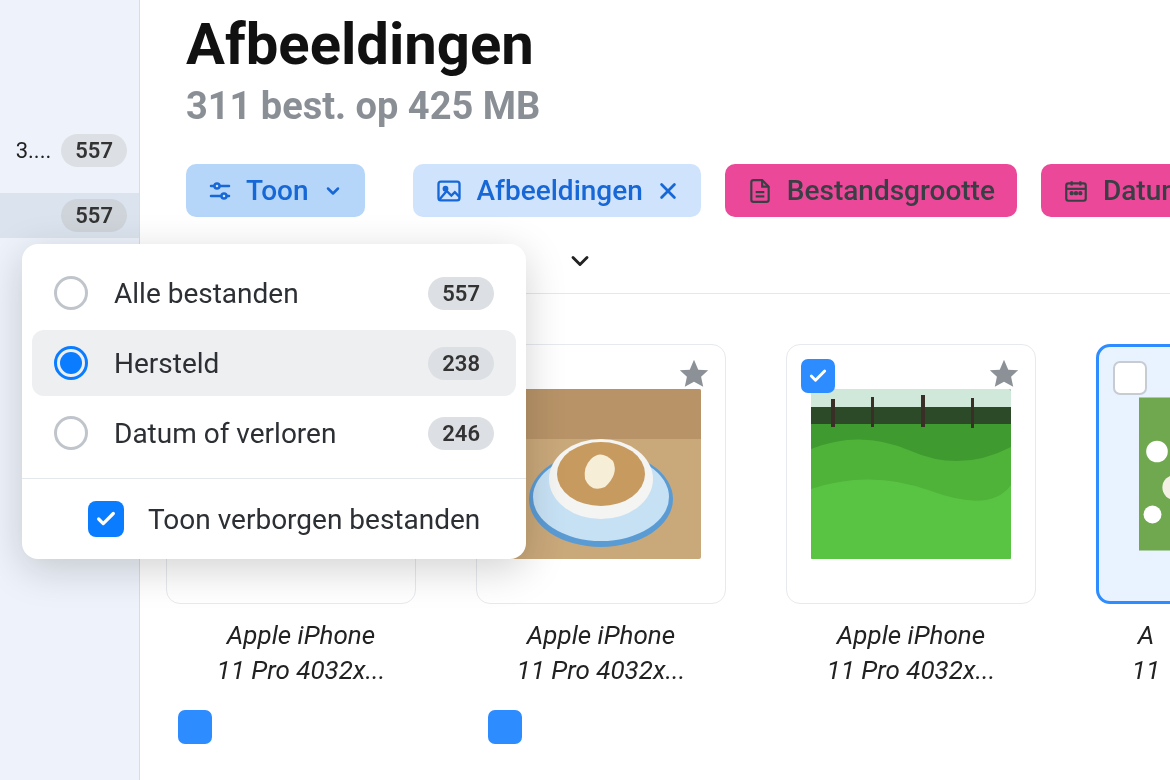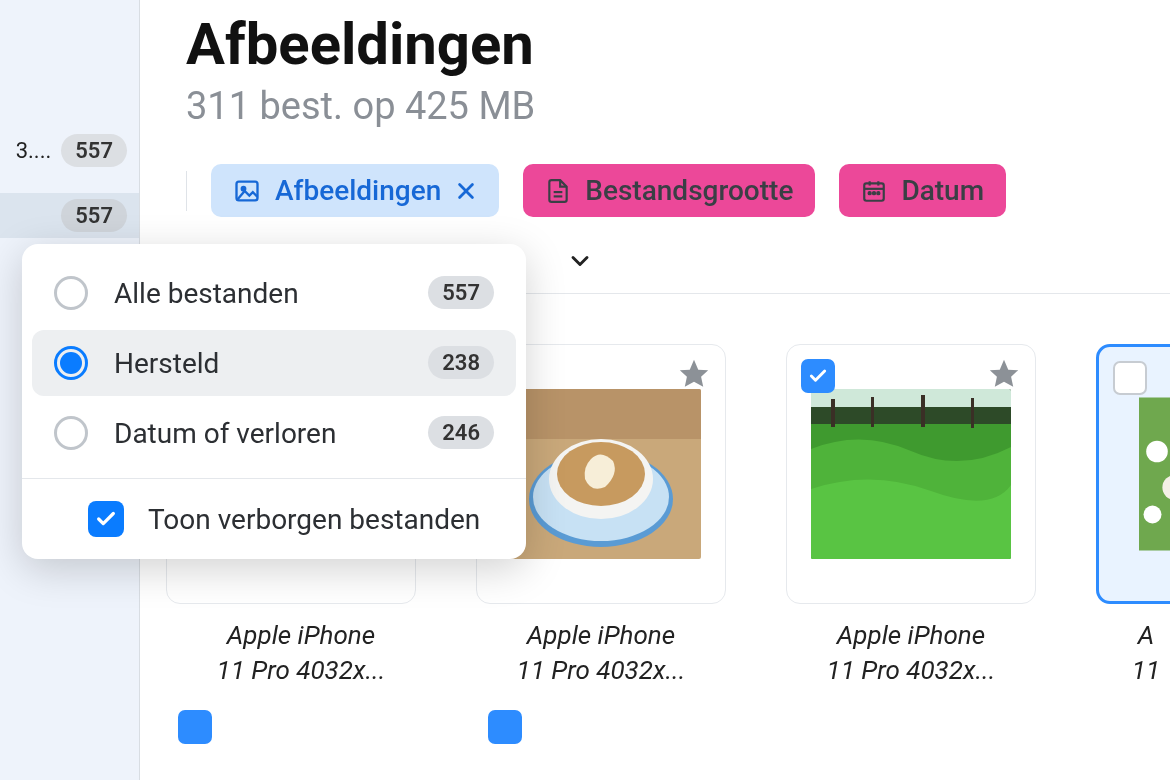--- a/index.html
+++ b/index.html
@@ -51,21 +51,21 @@
 
   h1 {
     font-size: 58px;
     font-weight: 700;
     color: #111;
     margin-top: 10px;
   }
   .subtitle {
     font-size: 38px;
     color: #8a8f96;
-    font-weight: 400;
+    font-weight: 700;
     margin-top: 6px;
   }
 
   .filter-row {
     display: flex;
     align-items: center;
     gap: 24px;
     margin-top: 36px;
   }
   .pill {
@@ -164,21 +164,21 @@
     top: 244px;
     width: 504px;
     background: #fff;
     border-radius: 16px;
     box-shadow: 0 10px 40px rgba(0,0,0,0.18);
     padding: 12px 0;
     z-index: 50;
   }
   .dd-item {
     display: flex;
-    align-items: flex-start;
+    align-items: flex-end;
     justify-content: space-between;
     padding: 16px 22px;
     margin: 4px 10px;
     border-radius: 12px;
     cursor: pointer;
   }
   .dd-item.selected { background: #edeff1; }
   .dd-left { display: flex; align-items: center; gap: 26px; font-size: 28px; color: #2c2f33; }
   .radio {
     width: 34px; height: 34px; border: 3px solid #c0c5cb; border-radius: 50%;
@@ -211,20 +211,36 @@
     <span class="text"></span>
     <span class="badge">557</span>
   </div>
 </div>
 
 <div class="main">
   <h1>Afbeeldingen</h1>
   <div class="subtitle">311 best. op 425 MB</div>
 
   <div class="filter-row">
+    <div class="pill blue solid">
+      <span class="icon">
+        <svg width="24" height="24" viewBox="0 0 24 24" fill="none" stroke="#1768d6" stroke-width="2.5" stroke-linecap="round">
+            <line x1="3" y1="7" x2="21" y2="7"></line>
+            <circle cx="9" cy="7" r="2.5" fill="#cfe4fc"></circle>
+            <line x1="3" y1="17" x2="21" y2="17"></line>
+            <circle cx="16" cy="17" r="2.5" fill="#cfe4fc"></circle>
+          </svg>
+      </span>
+      <span>Toon</span>
+      <span class="icon">
+        <svg width="20" height="20" viewBox="0 0 24 24" fill="none" stroke="#1768d6" stroke-width="3" stroke-linecap="round" stroke-linejoin="round">
+            <polyline points="6 9 12 15 18 9"></polyline>
+          </svg>
+      </span>
+    </div>
     <div class="divider-v"></div>
 
     <div class="pill blue">
       <span class="icon">
         <svg width="28" height="28" viewBox="0 0 24 24" fill="none" stroke="#1768d6" stroke-width="2">
             <rect x="3" y="4" width="18" height="16" rx="2"></rect>
             <circle cx="9" cy="10" r="1.5" fill="#1768d6"></circle>
             <path d="M4 19 L10 12 L14 16 L17 13 L21 17"></path>
           </svg>
       </span>

